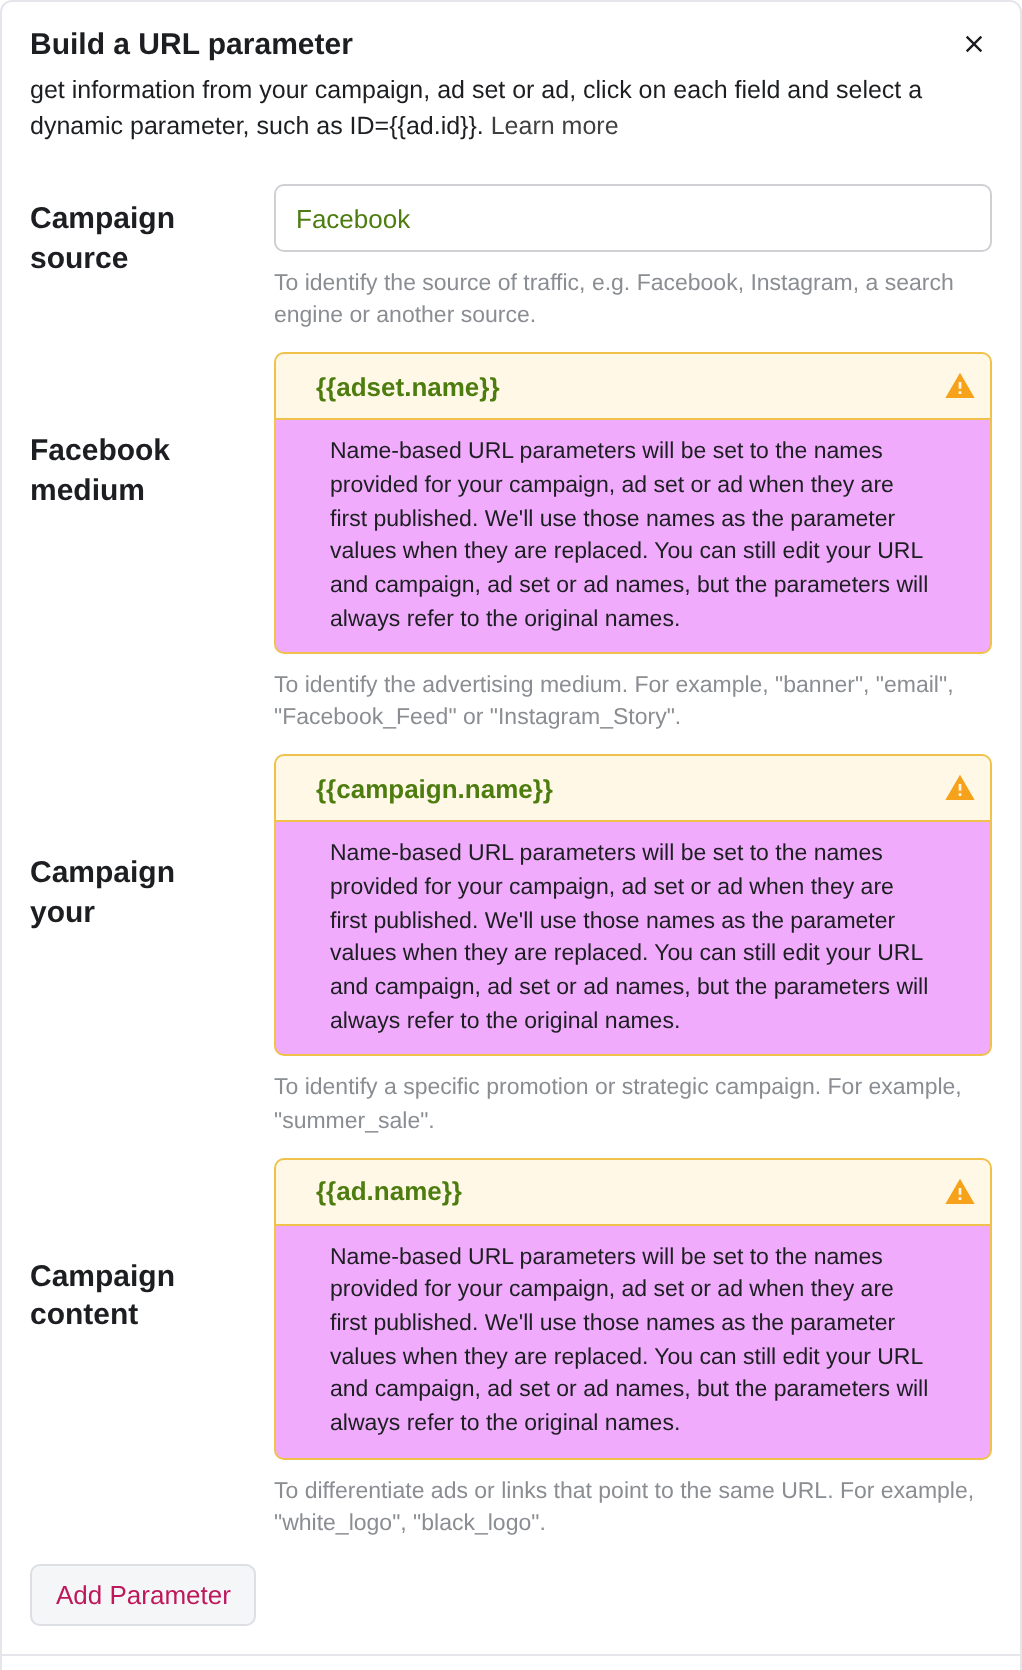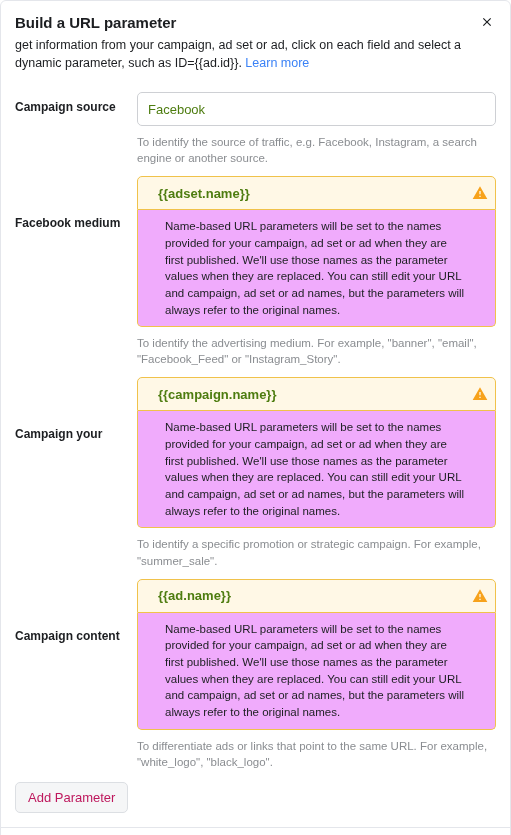--- a/index.html
+++ b/index.html
@@ -30,32 +30,32 @@
     display: flex; align-items: center; justify-content: center;
     cursor: pointer;
   }
   .close svg { width: 14px; height: 14px; }
   .intro {
     padding: 0 14px 10px 14px;
     font-size: 12.5px;
     line-height: 1.4;
     color: #1c1e21;
   }
-  .intro a { color: #3b82f6; text-decoration: none; }
+  .intro a { color: #404040; text-decoration: none; }
   .rows { padding: 0 14px; }
   .row {
     display: flex;
     align-items: flex-start;
     gap: 14px;
     margin-top: 10px;
   }
   .row-label {
     width: 108px;
     flex-shrink: 0;
-    font-size: 12px;
+    font-size: 15px;
     font-weight: 700;
     padding-top: 8px;
     line-height: 1.3;
   }
   .row-content { flex: 1; min-width: 0; }
   .input-wrap {
     position: relative;
   }
   .text-input {
     width: 100%;

